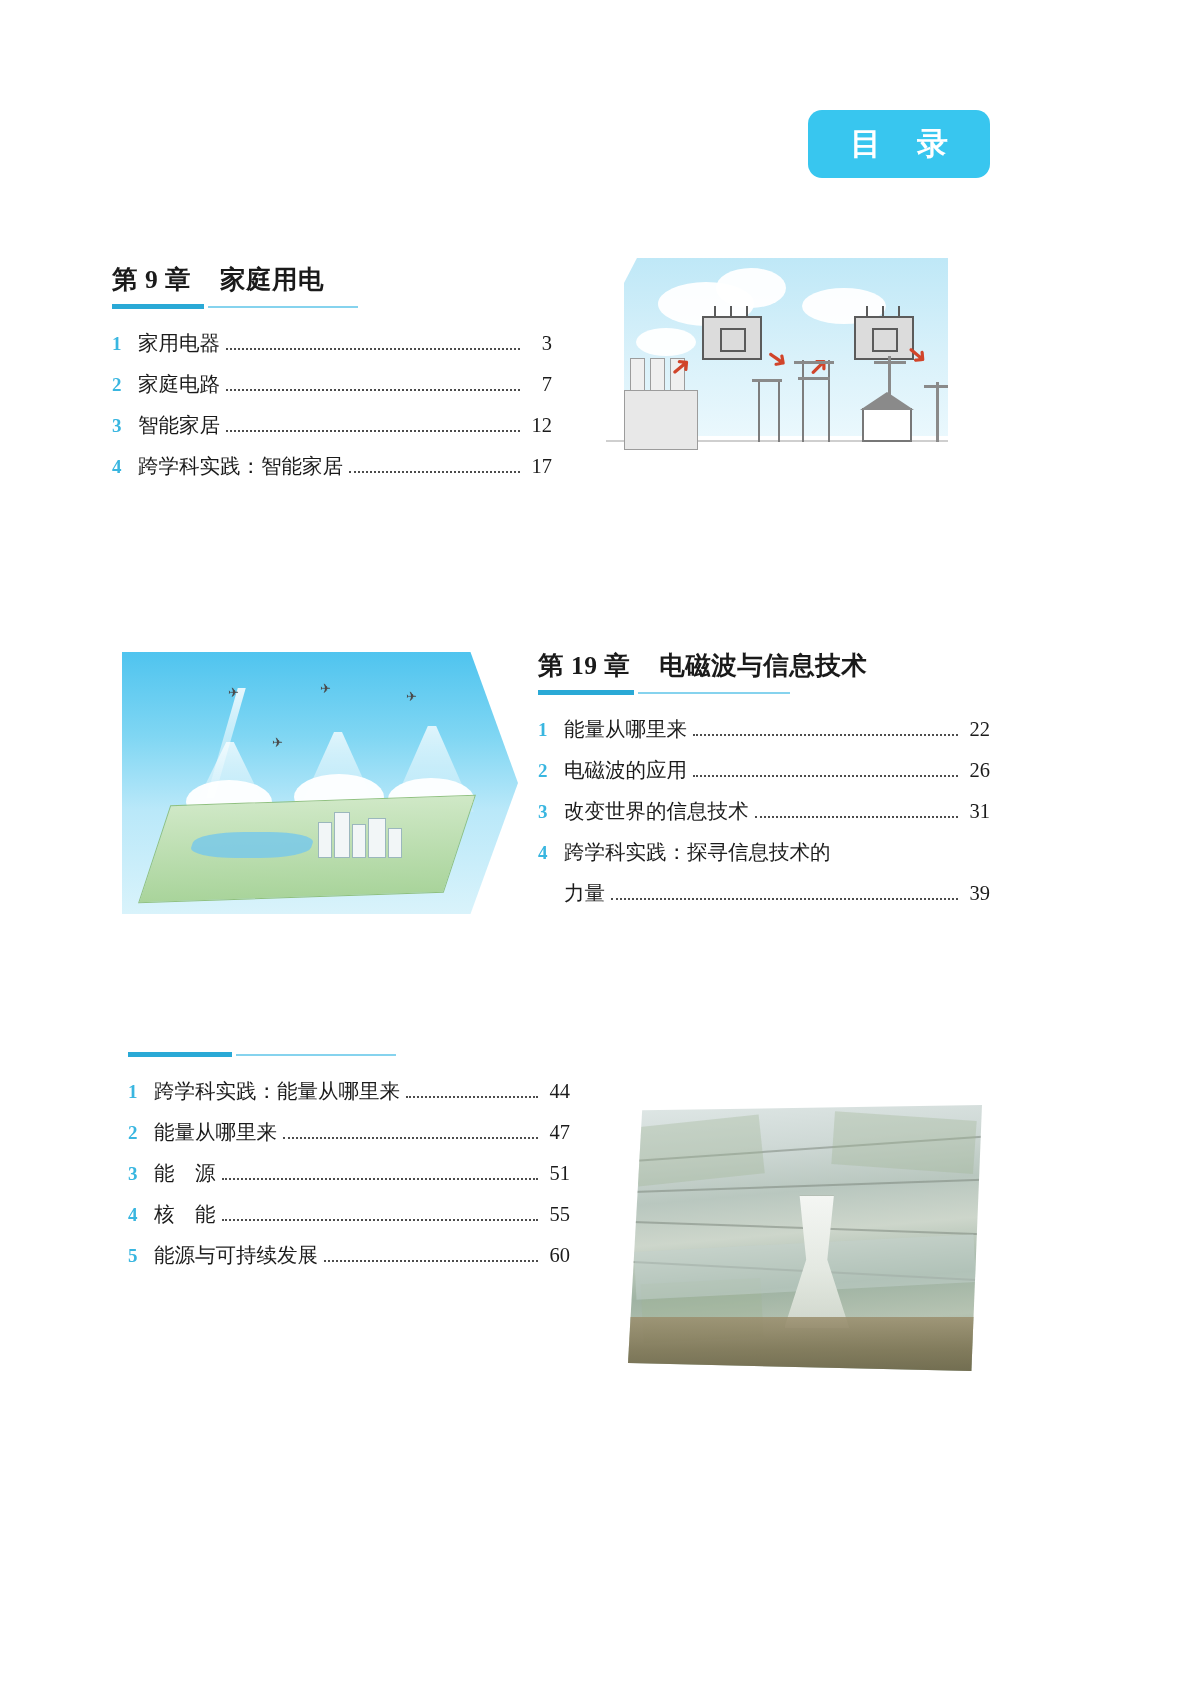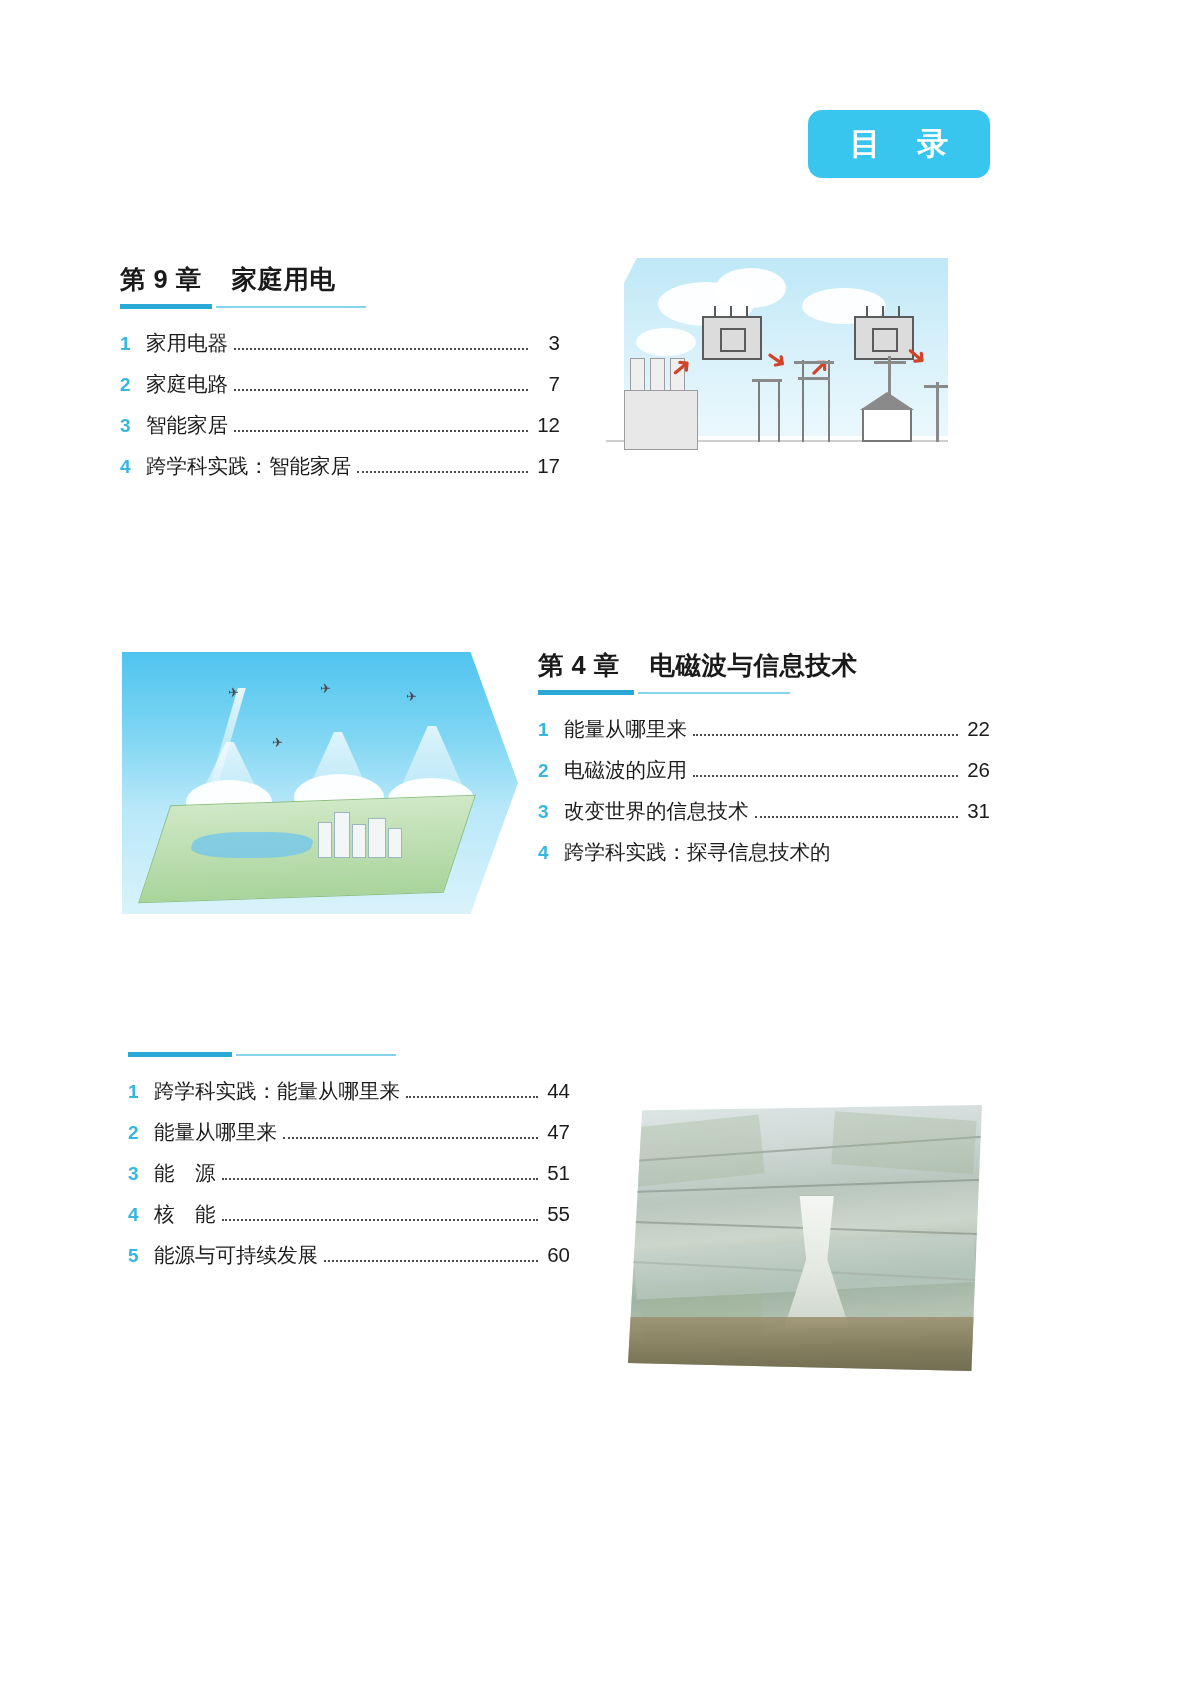--- a/index.html
+++ b/index.html
@@ -12,20 +12,21 @@
     background: #ffffff;
     font-family: "Liberation Sans", sans-serif;
     color: #1a1a1a;
     position: relative;
     overflow: hidden;
   }
   .page {
     position: relative;
     width: 1190px;
     height: 1290px;
+    font-family: Liberation Serif, serif;
   }
 
   
   .toc-badge {
     position: absolute;
     left: 808px;
     top: 110px;
     width: 182px;
     height: 68px;
     background: #38c6ef;
@@ -110,21 +111,21 @@
   }
   .entry .page-no {
     flex: 0 0 auto;
     font-size: 20.5px;
     text-align: right;
     min-width: 26px;
   }
   .entry.cont .num { visibility: hidden; }
 
   
-  #chapter-9 { left: 120px; top: 262px; width: 440px; }
+  #chapter-9 { left: 112px; top: 262px; width: 440px; }
   #chapter-9 .rule .seg-light { left: 96px; width: 150px; }
 
   
   #chapter-10 { left: 538px; top: 648px; width: 452px; }
   #chapter-10 .rule .seg-dark { width: 96px; }
   #chapter-10 .rule .seg-light { left: 100px; width: 152px; }
 
   
   #chapter-11 { left: 128px; top: 1045px; width: 442px; }
   #chapter-11 .rule .seg-dark { width: 104px; }
@@ -373,21 +374,21 @@
         <span class="num">4</span>
         <span class="label">跨学科实践：智能家居</span>
         <span class="dots"></span>
         <span class="page-no">17</span>
       </div>
     </div>
   </div>
 
   <div class="chapter" id="chapter-10">
     <div class="chapter-title">
-      <span class="ch-num">第 4 章</span>
+      <span class="ch-num">第 19 章</span>
       <span class="ch-name">电磁波与信息技术</span>
     </div>
     <div class="rule">
       <div class="seg-dark"></div>
       <div class="seg-light"></div>
     </div>
     <div class="entries">
       <div class="entry">
         <span class="num">1</span>
         <span class="label">能量从哪里来</span>
@@ -402,20 +403,26 @@
       </div>
       <div class="entry">
         <span class="num">3</span>
         <span class="label">改变世界的信息技术</span>
         <span class="dots"></span>
         <span class="page-no">31</span>
       </div>
       <div class="entry">
         <span class="num">4</span>
         <span class="label">跨学科实践：探寻信息技术的</span>
+      </div>
+      <div class="entry cont">
+        <span class="num"></span>
+        <span class="label">力量</span>
+        <span class="dots"></span>
+        <span class="page-no">39</span>
       </div>
     </div>
   </div>
 
   <div class="chapter" id="chapter-11">
     <div class="rule">
       <div class="seg-dark"></div>
       <div class="seg-light"></div>
     </div>
     <div class="entries">

